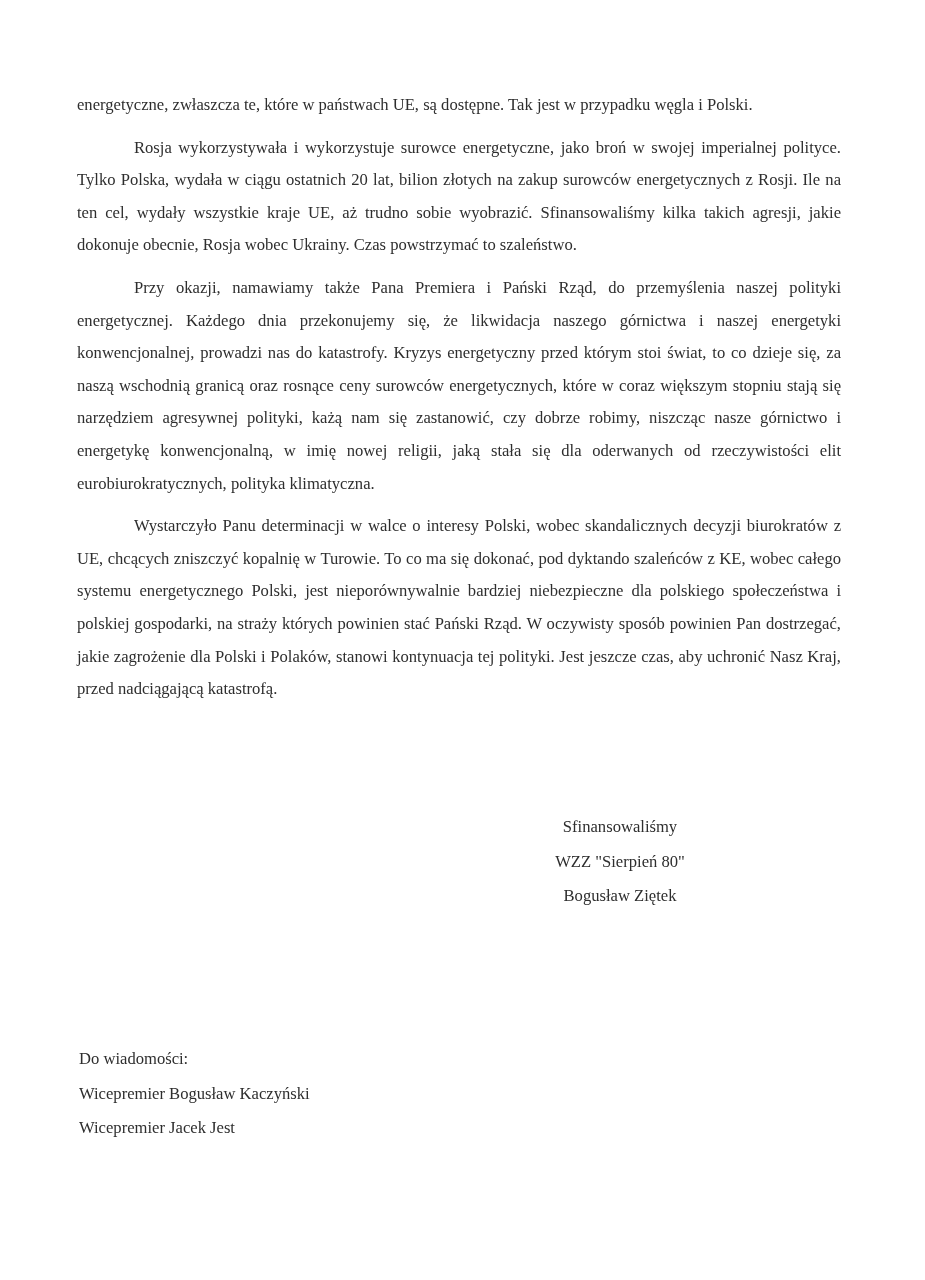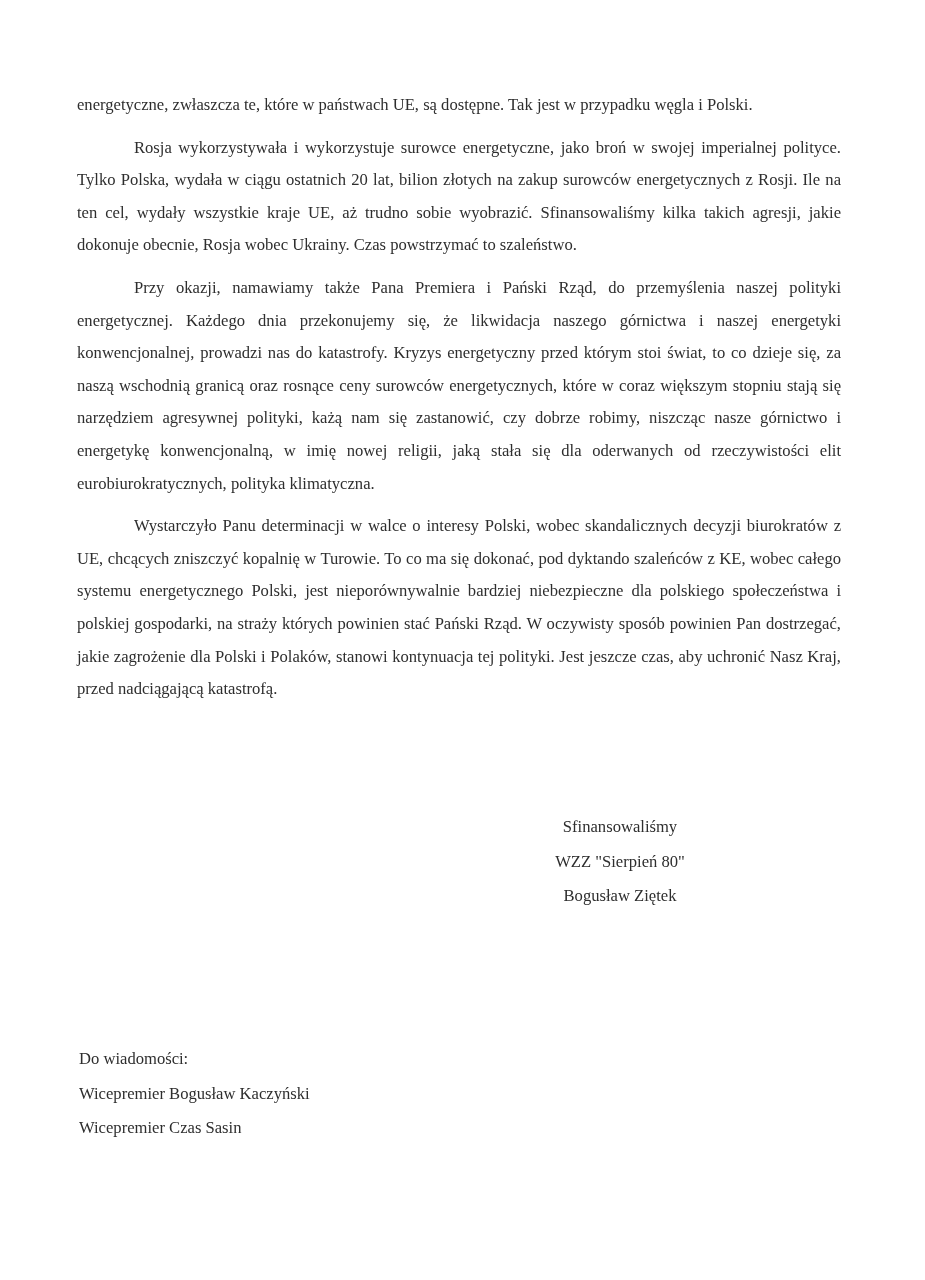--- a/index.html
+++ b/index.html
@@ -68,14 +68,14 @@
 
 <div class="signature">
   <span class="sig-line">Sfinansowaliśmy</span>
   <span class="sig-line">WZZ "Sierpień 80"</span>
   <span class="sig-line">Bogusław Ziętek</span>
 </div>
 
 <div class="cc">
   <span class="cc-line">Do wiadomości:</span>
   <span class="cc-line">Wicepremier Bogusław Kaczyński</span>
-  <span class="cc-line">Wicepremier Czas Sasin</span>
+  <span class="cc-line">Wicepremier Jacek Jest</span>
 </div>
 
 </body></html>

